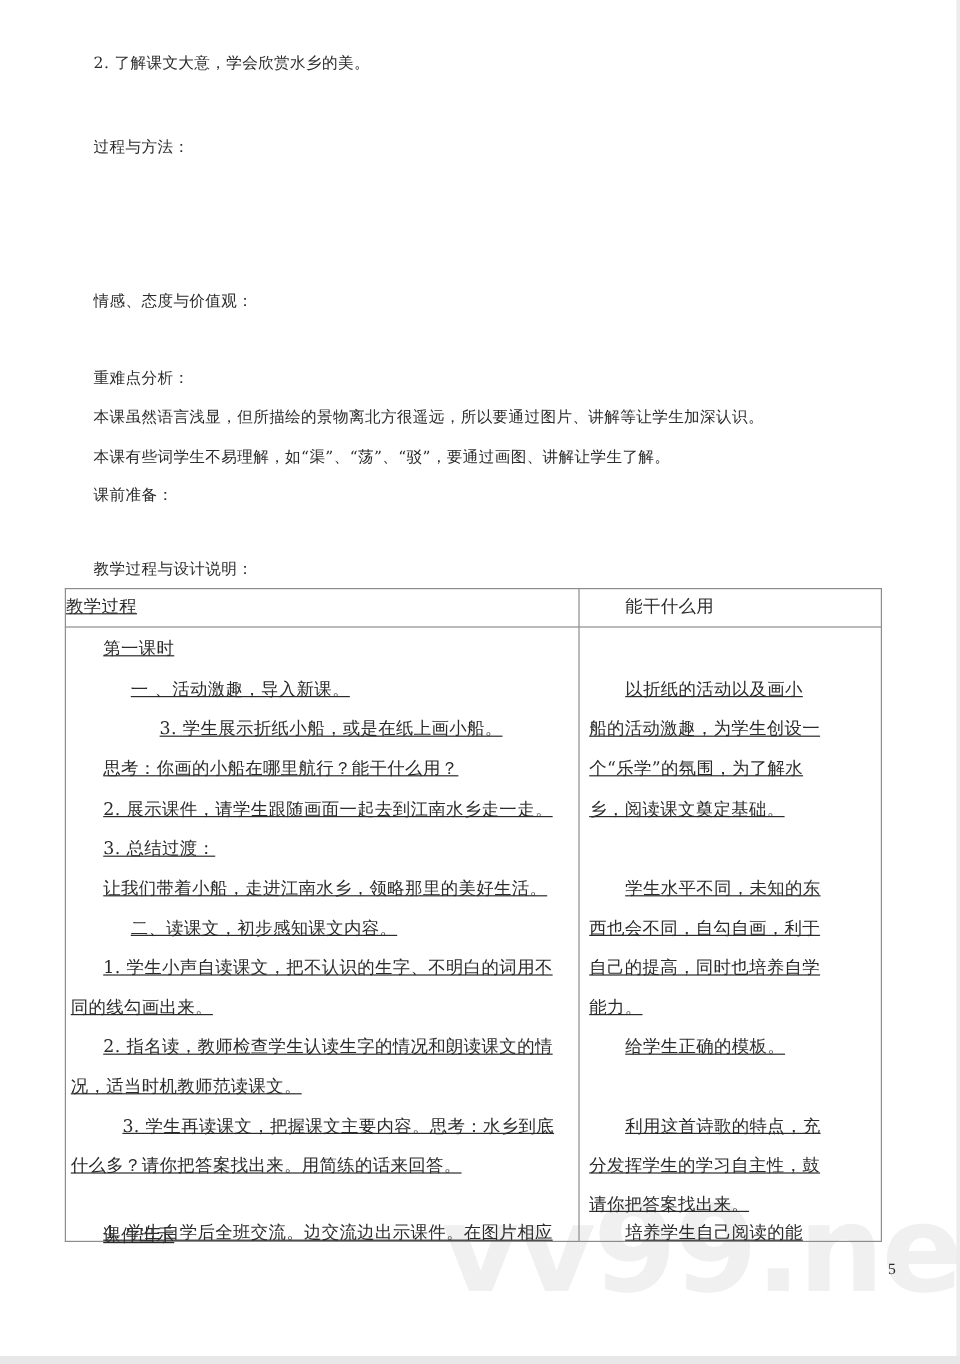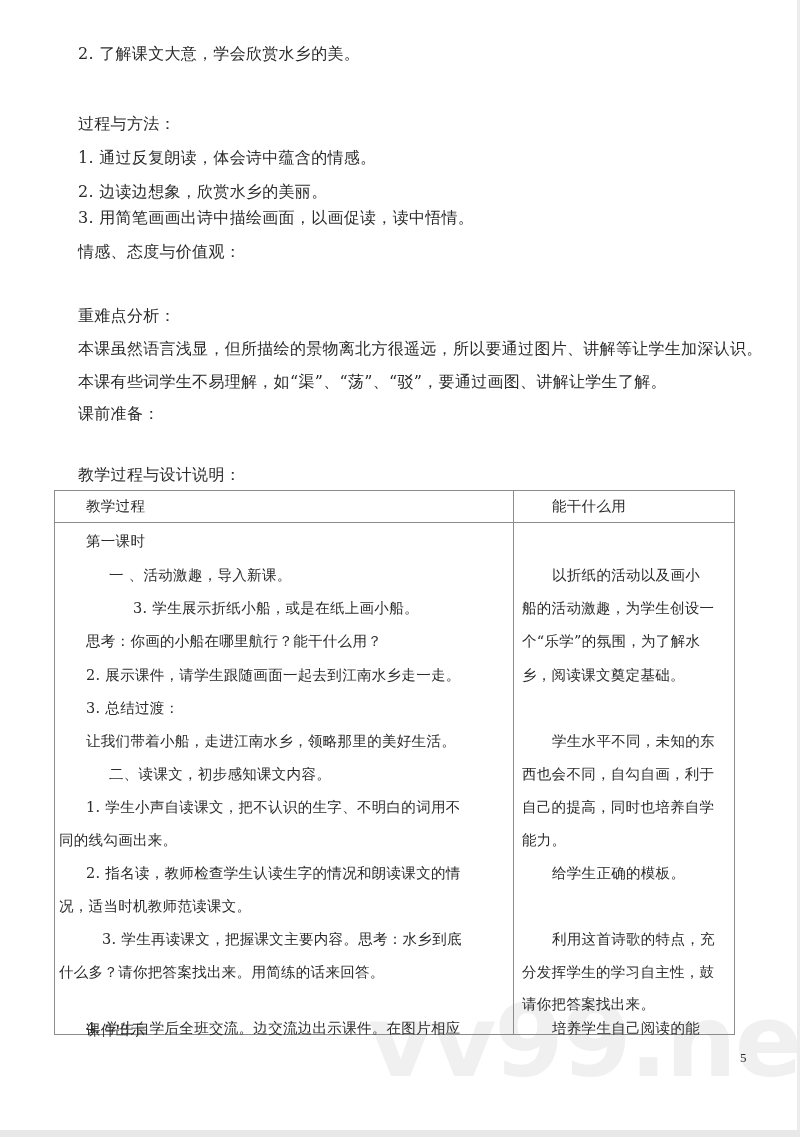--- a/index.html
+++ b/index.html
@@ -4,49 +4,46 @@
 <style>
   html, body { margin:0; padding:0; }
   body {
     width:800px; height:1137px; background:#ffffff; position:relative; overflow:hidden;
     font-family: "DejaVu Serif", "Liberation Serif", serif;
     color:#2b2b2b;
   }
   .page { position:absolute; left:0; top:0; width:800px; height:1130px; background:#fff; }
   .right-edge { position:absolute; right:0; top:0; width:3px; height:1130px; background:#ececec; }
   .bottom-strip { position:absolute; left:0; top:1130px; width:800px; height:7px; background:#e8e8e8; }
-  .line { position:absolute; left:78px; font-size:16px; line-height:20px; white-space:nowrap; letter-spacing:0.3px; }
+  .line { position:absolute; left:78px; font-size:13px; line-height:20px; white-space:nowrap; letter-spacing:0.3px; }
   .watermark {
     position:absolute; left:368px; top:992px; font-family:"DejaVu Sans","Liberation Sans",sans-serif;
     font-weight:bold; font-size:100px; color:#f0f0f0; letter-spacing:-2px; line-height:100px;
     z-index:0; white-space:nowrap;
   }
   table.plan {
     position:absolute; left:54px; top:490px; width:681px; border-collapse:collapse; z-index:1;
     font-size:14.5px; letter-spacing:0.3px;
   }
   table.plan td { border:1.5px solid #8c8c8c; vertical-align:top; padding:0; }
   .hdr td { height:31px; }
-  .hdr .c1 { padding-left:31px; line-height:31px; }
+  .hdr .c1 { line-height:31px;text-decoration:underline; }
   .hdr .c2 { padding-left:38px; line-height:31px; }
   .body-cell { position:relative; height:511px; }
-  .cl { position:absolute; white-space:nowrap; line-height:20px; }
+  .cl { position:absolute; white-space:nowrap; line-height:20px;text-decoration:underline; }
   .page-num { position:absolute; left:740px; top:1050px; font-size:13px; font-family:"Liberation Serif",serif; }
 </style>
 </head>
 <body>
 
 <div class="page">
   <div class="watermark">vv99.net</div>
 
   <div class="line" style="top:44px">2. 了解课文大意，学会欣赏水乡的美。</div>
   <div class="line" style="top:114px">过程与方法：</div>
-  <div class="line" style="top:148px">1. 通过反复朗读，体会诗中蕴含的情感。</div>
-  <div class="line" style="top:182px">2. 边读边想象，欣赏水乡的美丽。</div>
-  <div class="line" style="top:208px">3. 用简笔画画出诗中描绘画面，以画促读，读中悟情。</div>
   <div class="line" style="top:242px">情感、态度与价值观：</div>
   <div class="line" style="top:306px">重难点分析：</div>
   <div class="line" style="top:372px">本课有些词学生不易理解，如“渠”、“荡”、“驳”，要通过画图、讲解让学生了解。</div>
   <div class="line" style="top:339px">本课虽然语言浅显，但所描绘的景物离北方很遥远，所以要通过图片、讲解等让学生加深认识。</div>
   <div class="line" style="top:404px">课前准备：</div>
   <div class="line" style="top:465px">教学过程与设计说明：</div>
 
   <table class="plan">
     <tbody>
         <tr class="hdr">

